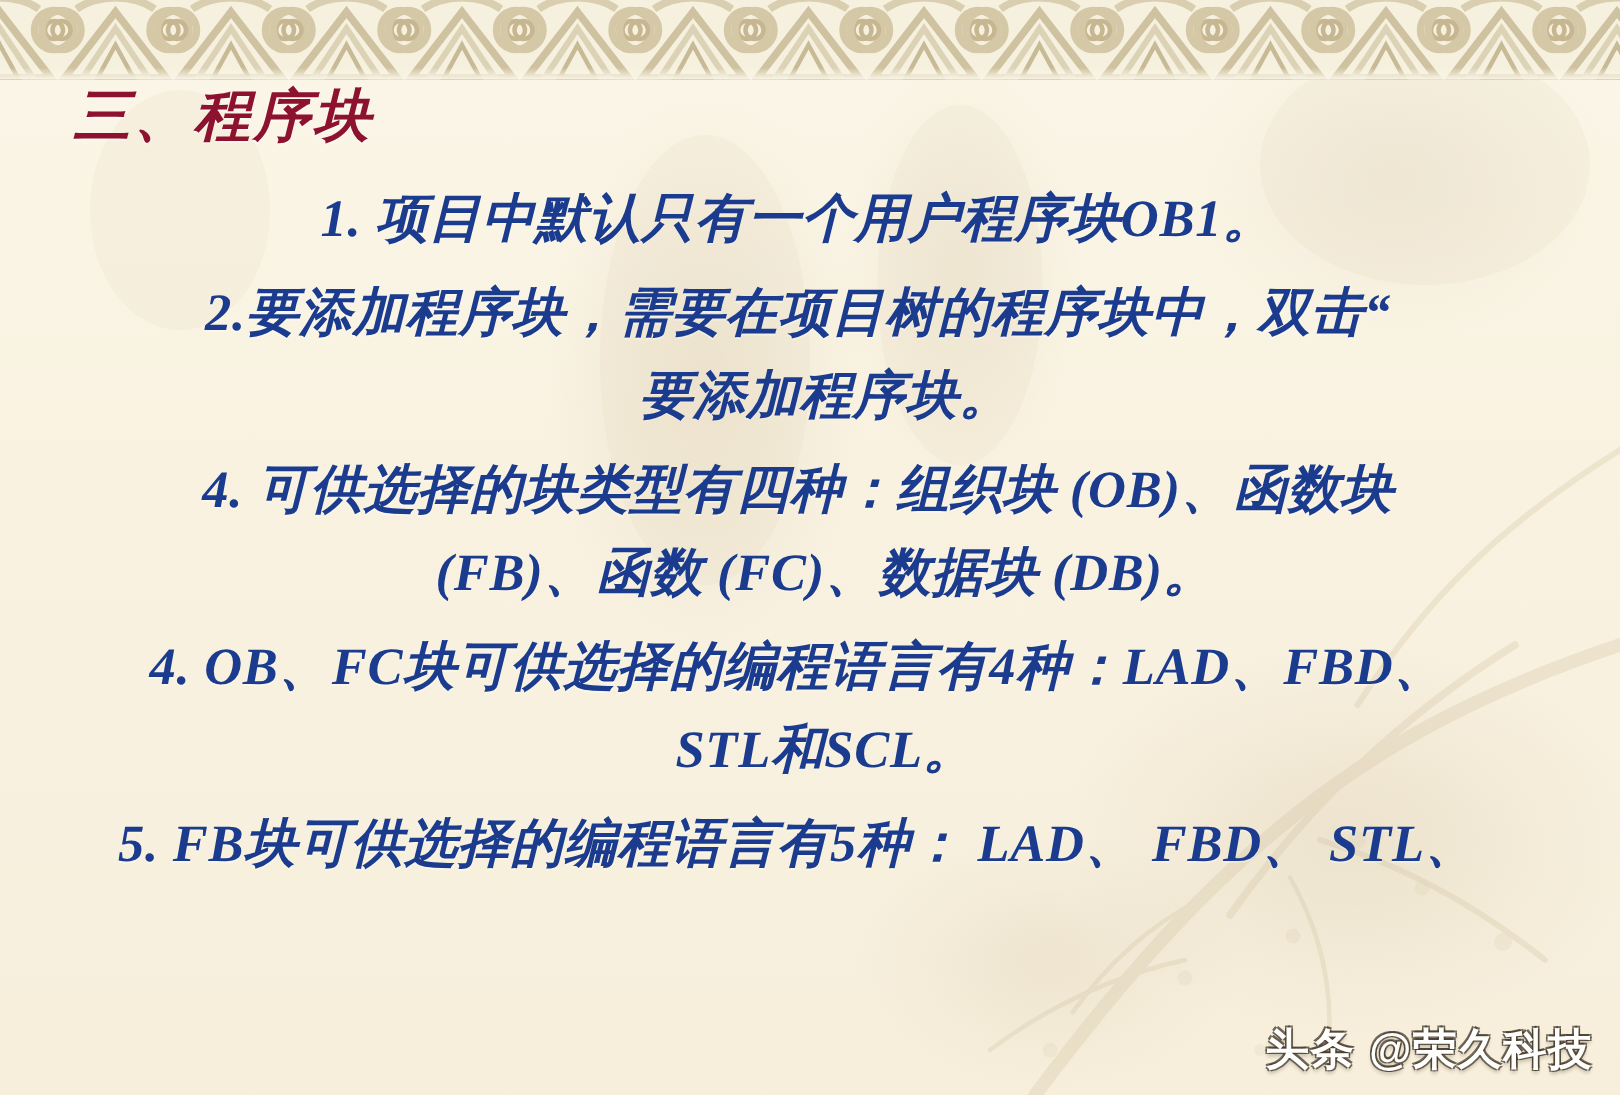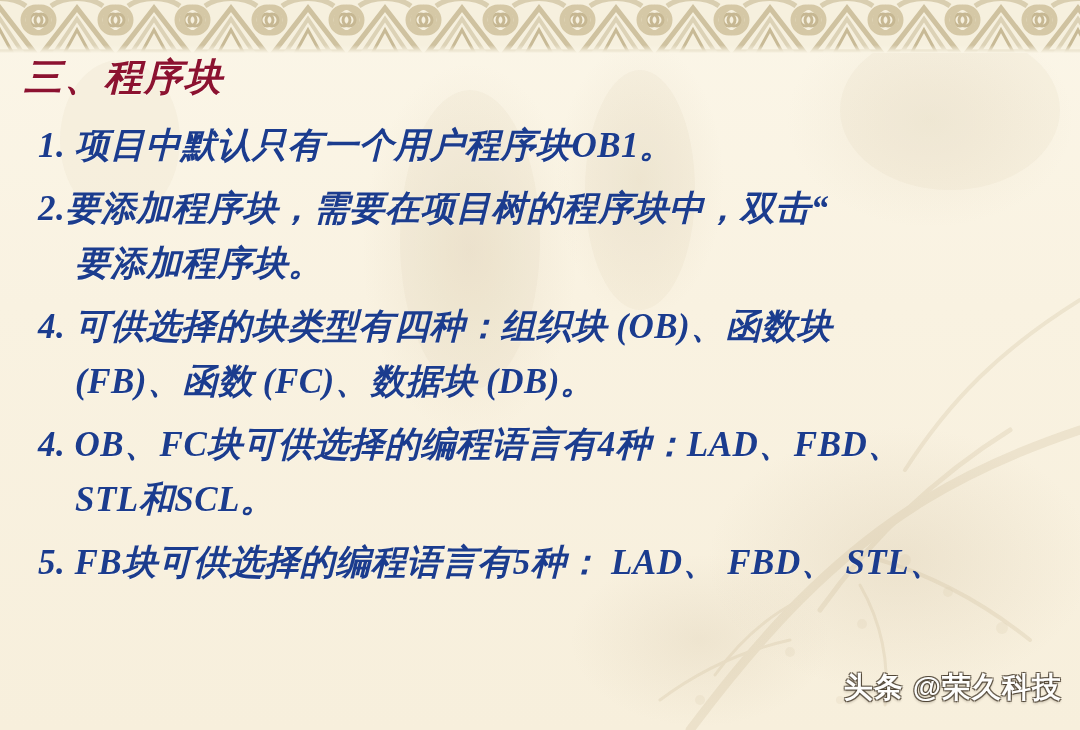--- a/index.html
+++ b/index.html
@@ -62,38 +62,39 @@
     left: 0;
     bottom: 0;
     width: 100%;
     height: 8px;
     background: linear-gradient(180deg, rgba(244,238,220,0) 0%, #FAF5E6 100%);
   }
 
   
   .title {
     position: absolute;
-    left: 24px;
+    left: 49px;
     top: 52px;
     font-family: "Liberation Serif", "DejaVu Serif", serif;
     font-size: 38px;
     font-style: italic;
     font-weight: bold;
     color: #8C1230;
     letter-spacing: 2px;
     white-space: nowrap;
     text-shadow: 0 1px 0 rgba(255,255,255,0.45);
   }
 
   
   .body-list {
     position: absolute;
-    left: 30px;
+    left: 18px;
     top: 118px;
     width: 1020px;
+    text-align: center;
   }
   .list-item {
     position: relative;
     margin-bottom: 8px;
   }
   .line {
     color: #1B3C8E;
     font-family: "Liberation Serif", "DejaVu Serif", serif;
     font-size: 35px;
     font-style: italic;
@@ -107,21 +108,21 @@
     padding-left: 8px;
   }
   .line.cont {
     padding-left: 45px;
   }
 
   
   .watermark {
     position: absolute;
     right: 18px;
-    bottom: 22px;
+    bottom: 10px;
     font-family: "Liberation Sans", "DejaVu Sans", sans-serif;
     font-size: 29px;
     font-weight: bold;
     color: #FFFFFF;
     letter-spacing: 1px;
     white-space: nowrap;
     opacity: 0.95;
     text-shadow:
       -1px -1px 0 rgba(60,50,35,0.75),
        1px -1px 0 rgba(60,50,35,0.75),

